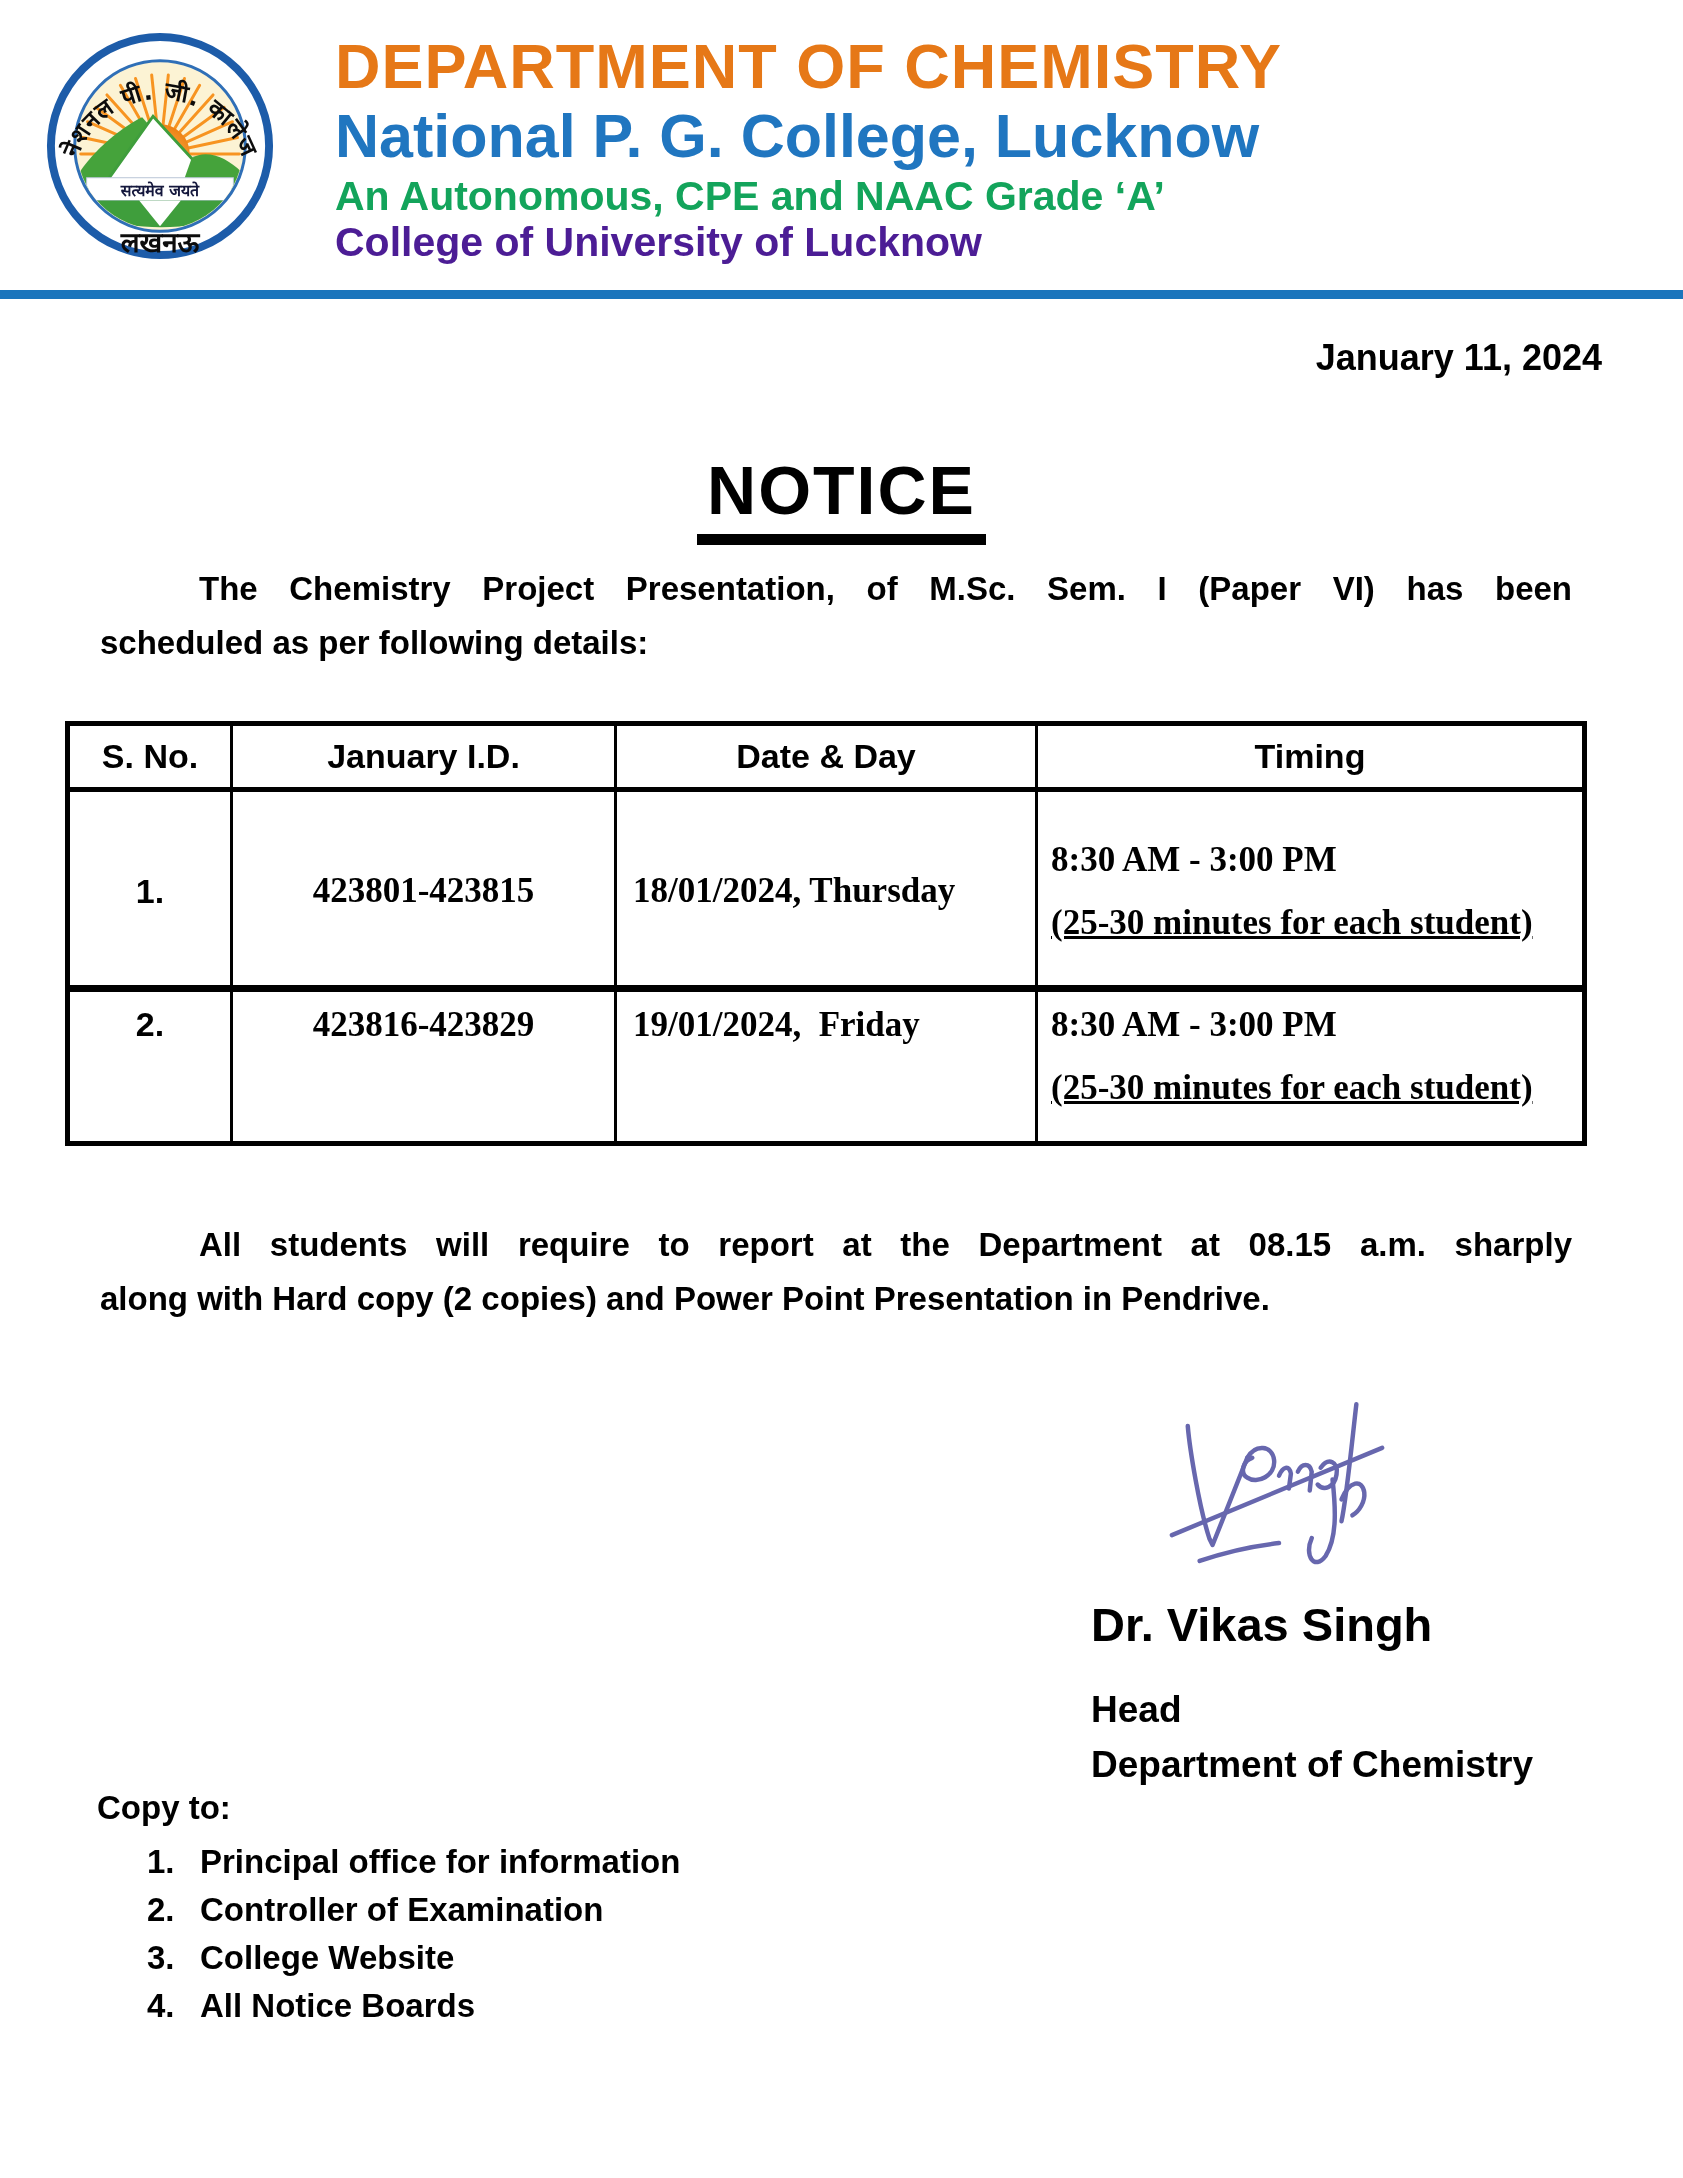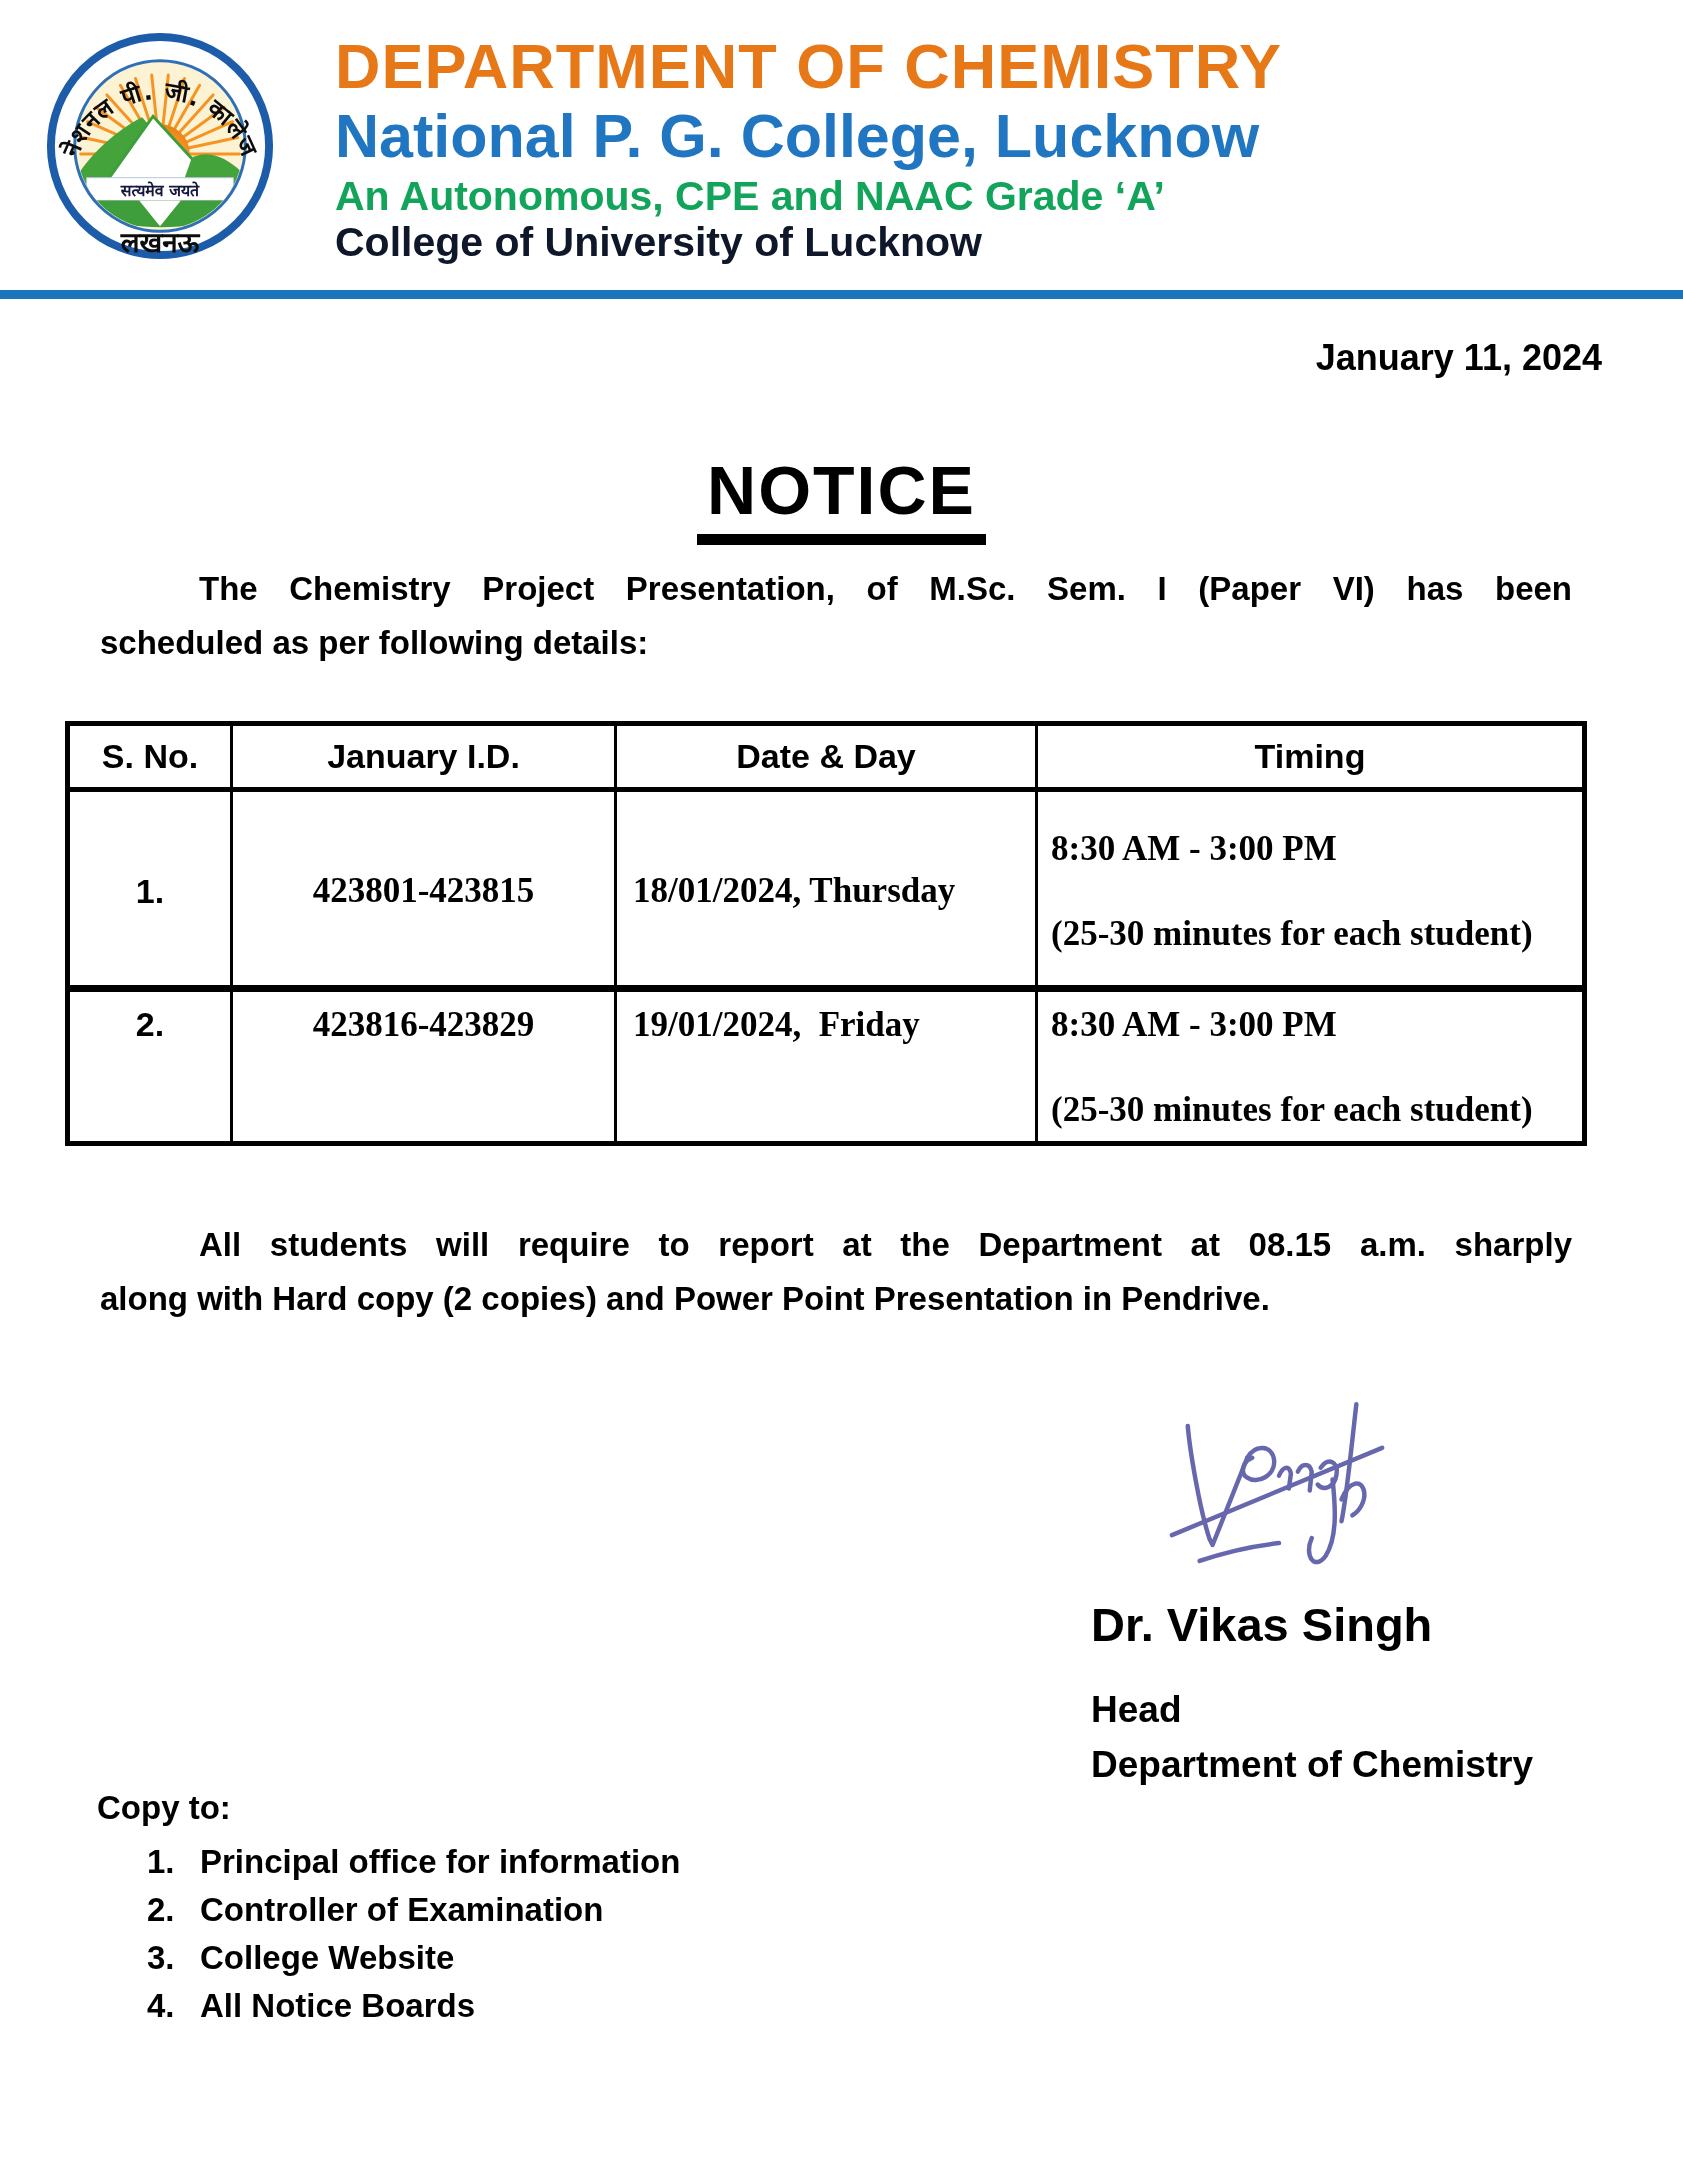--- a/index.html
+++ b/index.html
@@ -5,21 +5,21 @@
   html,body{margin:0;padding:0;background:#ffffff;}
   .page{position:relative;width:1683px;height:2178px;background:#ffffff;overflow:hidden;
         font-family:"Liberation Sans",sans-serif;color:#000;}
 
   
   .logo{position:absolute;left:42px;top:28px;width:236px;height:236px;}
   .header-text{position:absolute;left:335px;top:30px;}
   .h-dept{font-size:63px;font-weight:bold;color:#E67817;line-height:73px;letter-spacing:1px;}
   .h-college{font-size:61px;font-weight:bold;color:#2076C0;line-height:67px;}
   .h-accred{font-size:41px;font-weight:bold;color:#13A45B;line-height:46px;margin-top:3px;}
-  .h-affil{font-size:41px;font-weight:bold;color:#0f172a;line-height:46px;}
+  .h-affil{font-size:41px;font-weight:bold;color:#4c1d95;line-height:46px;}
   .rule{position:absolute;left:0;top:290px;width:1683px;height:9px;background:#1B75BC;}
 
   .date-line{position:absolute;top:337px;right:81px;font-size:36px;font-weight:bold;}
 
   .notice-wrap{position:absolute;top:451px;left:0;width:1683px;text-align:center;}
   .notice-title{display:inline-block;font-size:68px;font-weight:bold;letter-spacing:2px;
                 border-bottom:11px solid #000;padding:0 10px 5px 10px;}
 
   
   .para{position:absolute;left:100px;width:1472px;}
@@ -36,21 +36,21 @@
   .schedule thead tr{height:66px;}
   .schedule th{font-size:34px;text-align:center;border-bottom-width:5px;}
   .row-mid{height:199px;}
   .row-top{height:155px;}
   .row-mid td{vertical-align:middle;border-bottom-width:7px;padding-top:6px;}
   .row-top td{vertical-align:top;padding-top:13px;}
   .c-sno{text-align:center;font-size:34px;}
   .c-id{text-align:center;font-family:"Liberation Serif",serif;font-size:35px;}
   .c-date{font-family:"Liberation Serif",serif;font-size:35px;padding-left:16px;white-space:pre-wrap;}
   .c-time{font-family:"Liberation Serif",serif;font-size:35px;padding-left:13px;}
-  .t2{margin-top:45px;}
+  .t2{margin-top:23px;text-decoration:underline;}
 
   
   .signature-svg{position:absolute;left:1160px;top:1386px;width:238px;height:208px;}
   .signatory{position:absolute;left:1091px;top:1599px;}
   .sig-name{font-size:47px;font-weight:bold;line-height:51px;margin-bottom:32px;}
   .sig-role,.sig-dept{font-size:37px;font-weight:bold;line-height:55px;}
 
   
   .copy-block{position:absolute;left:97px;top:1788px;}
   .copy-label{font-size:33px;font-weight:bold;line-height:40px;margin-bottom:10px;}

